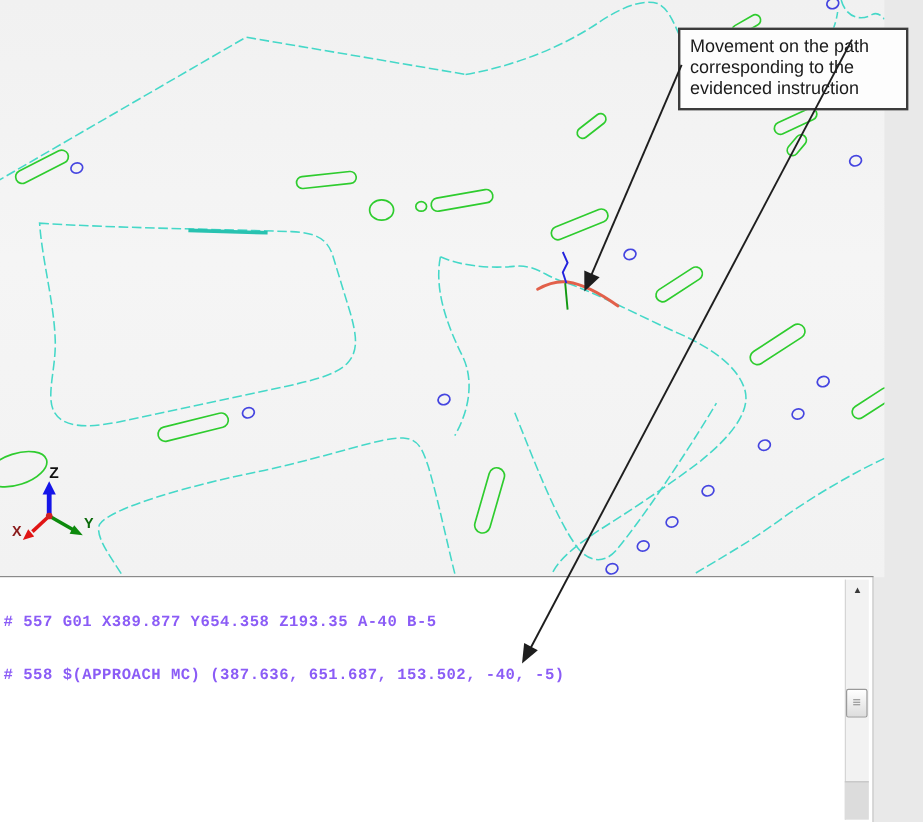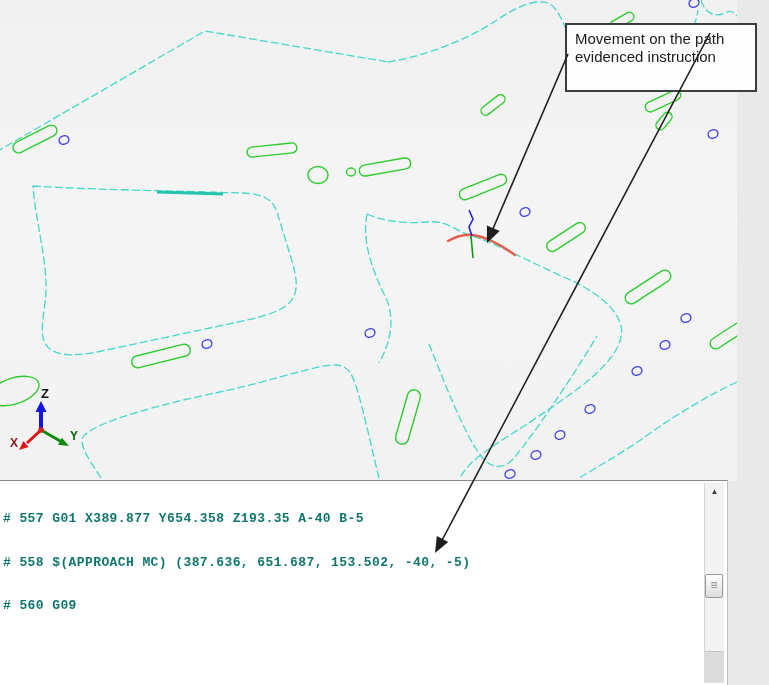--- a/index.html
+++ b/index.html
@@ -32,21 +32,21 @@
   
   .gcode-panel{
     position:absolute;left:0;top:480px;width:728px;height:205px;
     box-sizing:border-box;background:#ffffff;
     border-top:1px solid #8a8a8a;border-right:1px solid #c0c0c0;
     z-index:2;
   }
   .gcode-lines{
     position:absolute;left:0;top:2px;right:24px;bottom:0;overflow:hidden;
     font-family:"Liberation Mono",monospace;font-weight:700;font-size:13px;
-    line-height:14.55px;letter-spacing:0.4px;color:#0f766e;white-space:pre;
+    line-height:14.55px;letter-spacing:0.4px;color:#8b5cf6;white-space:pre;
   }
   .gcode-row{height:14.55px;padding-left:3px;}
 
   
   .scrollbar{
     position:absolute;top:2px;right:3px;width:19px;bottom:2px;
     background:#f2f2f2;border-left:1px solid #d5d5d5;
   }
   .sb-up{height:18px;text-align:center;font-size:8px;line-height:17px;color:#3a3a3a;}
   .sb-thumb{
@@ -140,28 +140,28 @@
         <circle cx="41" cy="430" r="2.8" fill="#d22222"></circle>
         <text x="45" y="398" font-size="13" font-weight="bold" fill="#111111" text-anchor="middle" font-family="Liberation Sans, sans-serif">Z</text>
         <text x="70" y="440" font-size="12" font-weight="bold" fill="#0a6a0a" font-family="Liberation Sans, sans-serif">Y</text>
         <text x="10" y="447" font-size="12" font-weight="bold" fill="#8a1a1a" font-family="Liberation Sans, sans-serif">X</text>
       </g>
     </svg>
   </div>
 
   <div class="callout">
     <div>Movement on the path</div>
+    <div>corresponding to the</div>
     <div>evidenced instruction</div>
   </div>
 
   <div class="gcode-panel">
     <div class="gcode-lines">
       <div class="gcode-row"># 557 G01 X389.877 Y654.358 Z193.35 A-40 B-5</div>
       <div class="gcode-row"># 558 $(APPROACH MC) (387.636, 651.687, 153.502, -40, -5)</div>
-      <div class="gcode-row"># 560 G09</div>
       
       
       
       
       
       
       
       
       
     </div>

